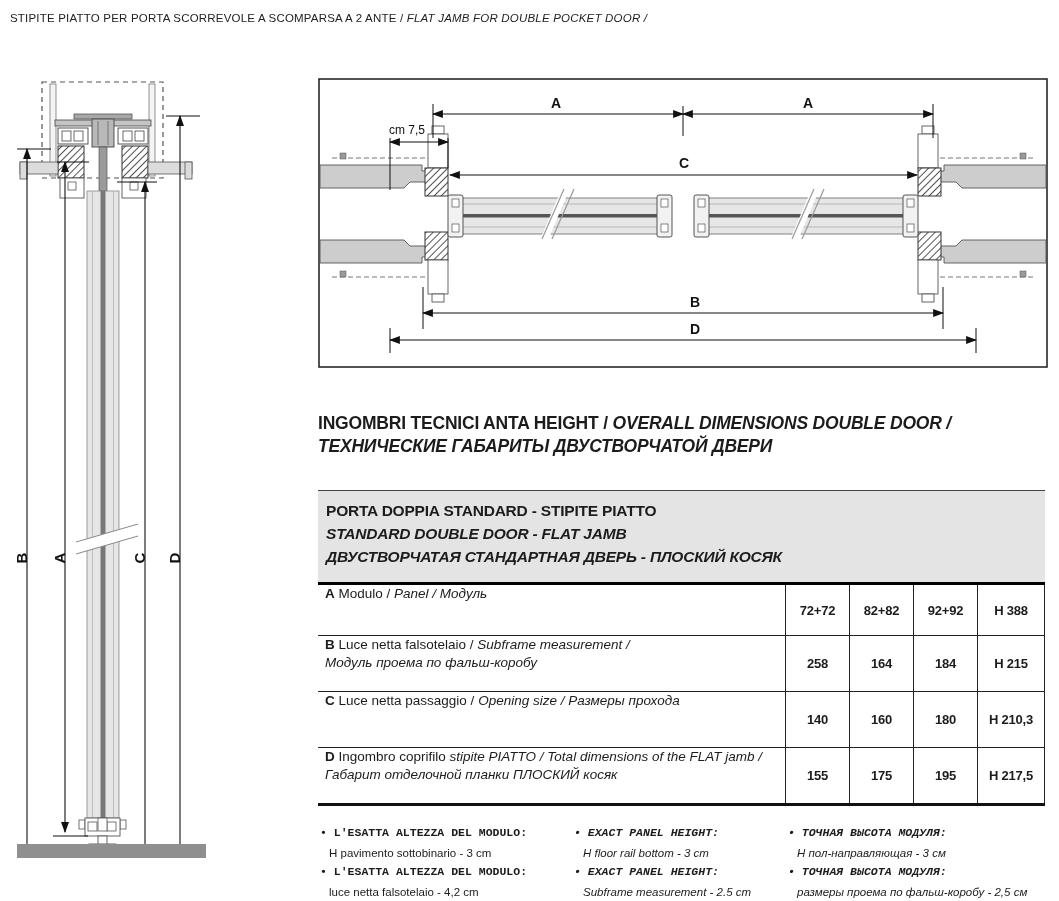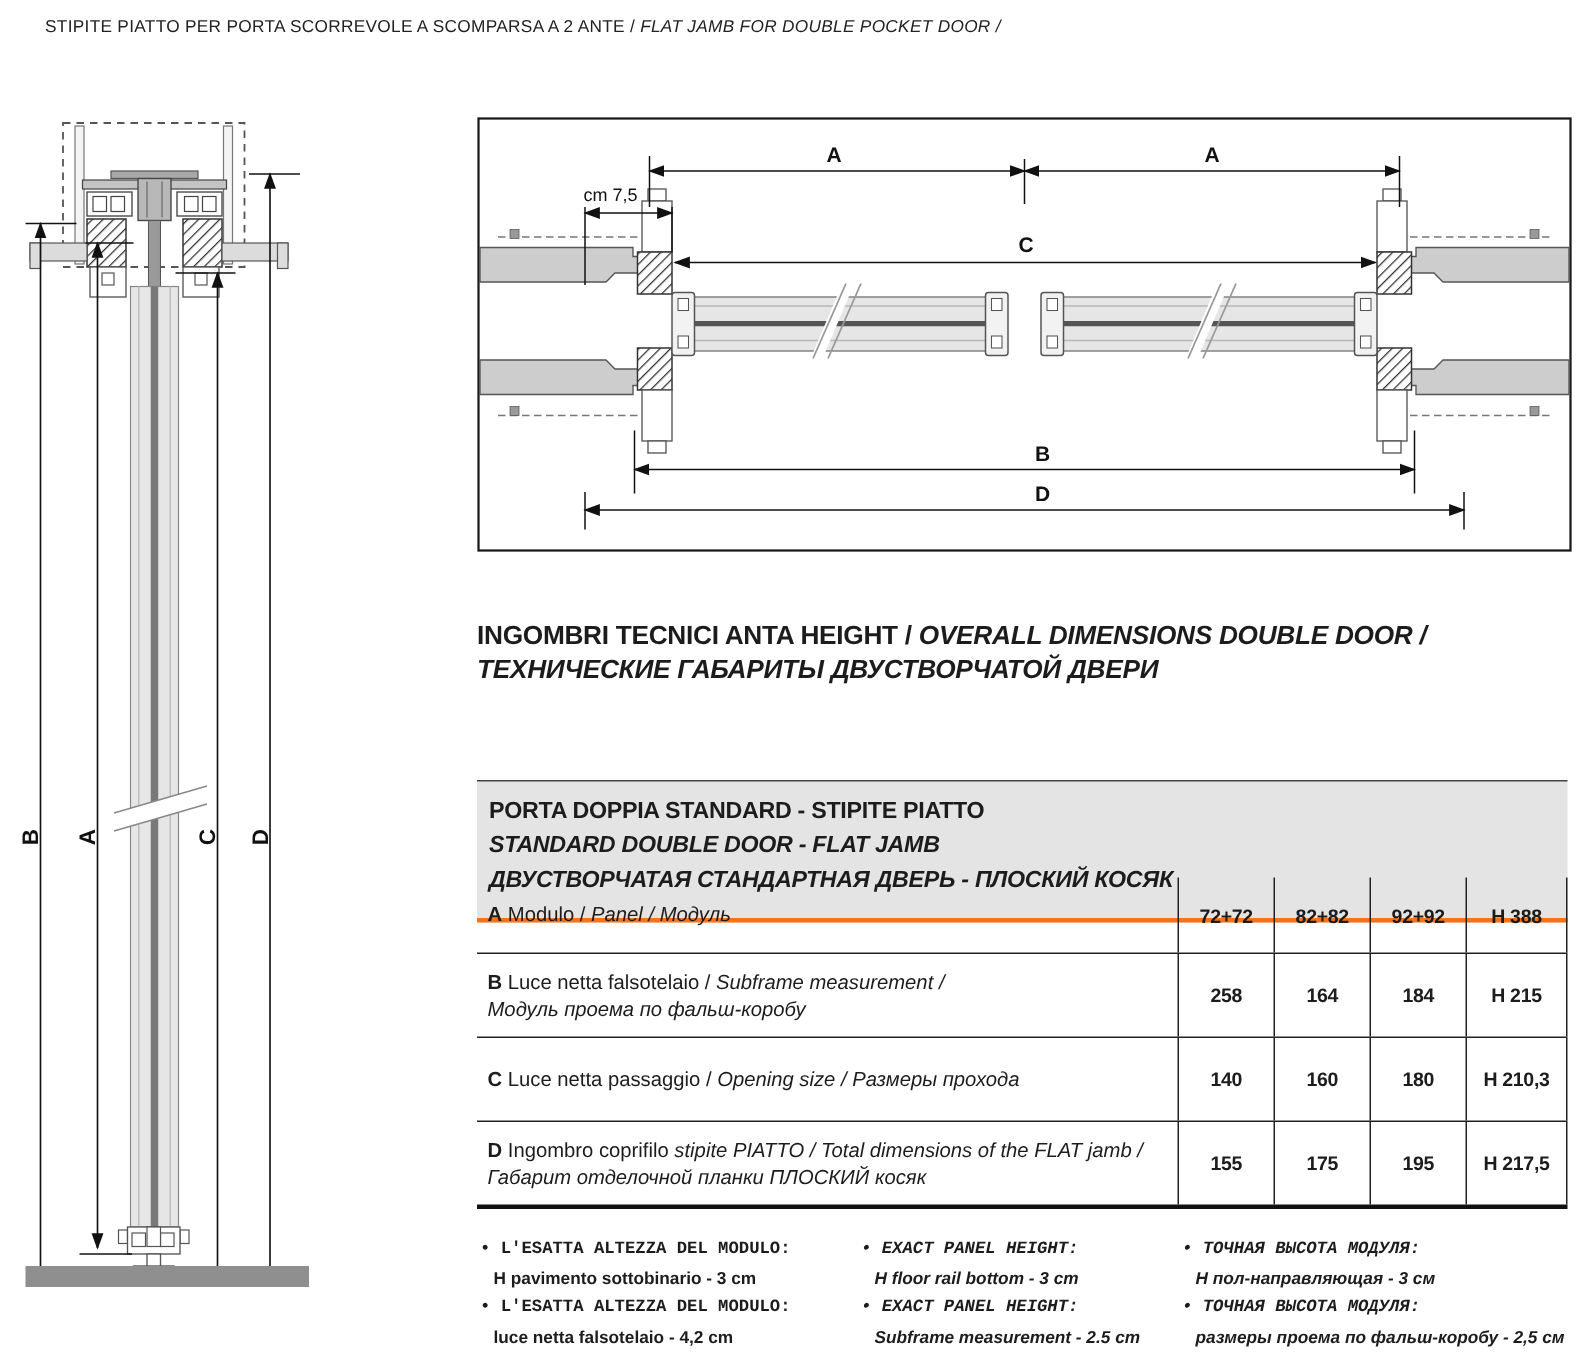--- a/index.html
+++ b/index.html
@@ -2,52 +2,52 @@
 <html><head>
 <meta charset="utf-8">
 <style>
   html,body{margin:0;padding:0;}
   body{
     width:1059px;height:901px;position:relative;background:#ffffff;
     font-family:"Liberation Sans",sans-serif;color:#1c1c1c;overflow:hidden;
   }
   .abs{position:absolute;}
   
-  .hdr{left:30px;top:8px;font-size:11.5px;line-height:21px;letter-spacing:.2px;color:#222;}
+  .hdr{left:10px;top:8px;font-size:11.5px;line-height:21px;letter-spacing:.2px;color:#222;}
   .it{font-style:italic;}
   .b{font-weight:700;}
   
   .title{left:318px;top:412px;font-size:17.5px;font-weight:700;line-height:23px;letter-spacing:-.2px;}
   
   .gbox{
-    left:318px;top:520px;width:727px;height:95px;box-sizing:border-box;
-    background:#e4e4e4;border-top:1.5px solid #444;border-bottom:3px solid #f97316;
+    left:318px;top:490px;width:727px;height:95px;box-sizing:border-box;
+    background:#e4e4e4;border-top:1.5px solid #444;border-bottom:3px solid #000000;
     padding:8px 0 0 8px;font-size:15.5px;font-weight:700;line-height:23px;letter-spacing:-.2px;
   }
   
   .tbl{left:318px;top:585px;width:727px;border-bottom:3px solid #111;}
   .trow{display:grid;grid-template-columns:467px 64px 64px 64px 1fr;}
   .trow + .trow{border-top:1.5px solid #222;}
   .trow .lbl{
-    display:flex;flex-direction:column;justify-content:center;
+    display:flex;flex-direction:column;justify-content:flex-start;
     padding-left:7px;font-size:13.5px;line-height:18px;
   }
   .trow .val{
     display:flex;align-items:center;justify-content:center;
     border-left:1.5px solid #222;font-weight:700;font-size:13px;letter-spacing:-.2px;
   }
   .trow .val:last-child{border-right:1.5px solid #222;}
   .r1{height:50px;} .r2{height:55px;} .r3{height:55px;} .r4{height:55px;}
   
   .note-col{top:822px;font-size:11.5px;line-height:14px;}
   .nc1{left:320px;width:235px;}
   .nc2{left:574px;width:210px;font-style:italic;}
   .nc3{left:788px;width:260px;font-style:italic;}
   .note-title{font-weight:700;margin:4px 0 0 0;font-family:Liberation Mono, monospace;}
-  .note-text{margin:6px 0 5px 9px;font-weight:bold;}
+  .note-text{margin:6px 0 5px 9px;}
   
   svg text{font-family:"Liberation Sans",sans-serif;fill:#111;}
   .dimtxt{font-weight:700;font-size:14px;}
   .dimtxtL{font-weight:700;font-size:15px;}
   .smalltxt{font-size:12px;}
 </style>
 </head>
 <body>
 
 <div class="abs hdr">

